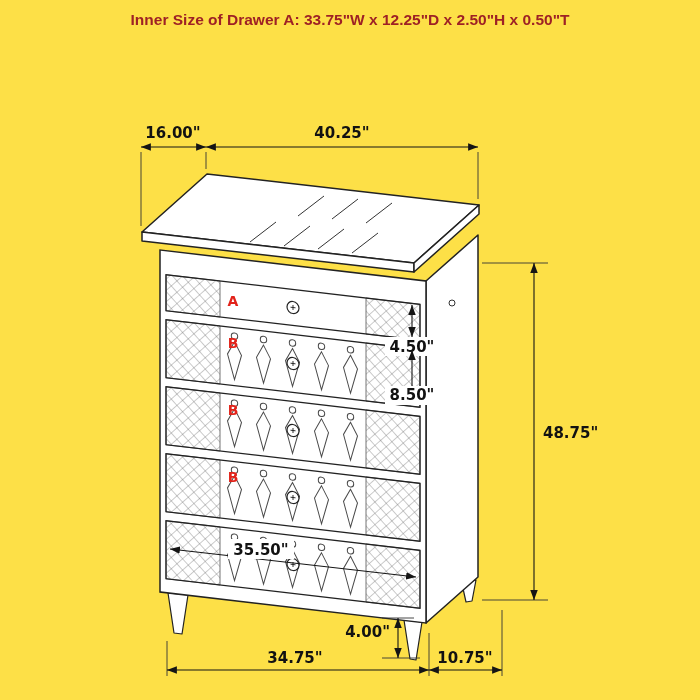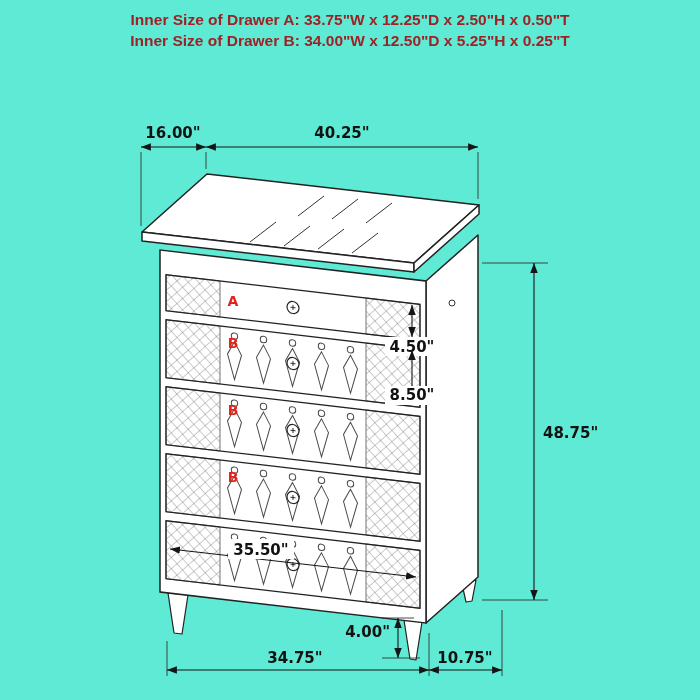--- a/index.html
+++ b/index.html
@@ -1,16 +1,16 @@
 <!DOCTYPE html>
 <html><head>
 <meta charset="utf-8">
 <style>
   html,body{margin:0;padding:0;background:#fff;}
-  .page{position:relative;width:700px;height:700px;background:#5eead4;overflow:hidden;
+  .page{position:relative;width:700px;height:700px;background:#fde047;overflow:hidden;
         font-family:"Liberation Sans",sans-serif;}
   .hdr{position:absolute;top:9px;left:0;right:0;text-align:center;
        font-weight:bold;font-size:15.5px;line-height:21px;color:#9e2125;}
   svg{position:absolute;left:0;top:0;}
   .outline{fill:#fff;stroke:#222;stroke-width:1.5;stroke-linejoin:round;}
   .thin{stroke:#333;stroke-width:1;fill:none;}
   .cap{fill:url(#lattice);stroke:#555;stroke-width:.8;}
   .dfront{fill:none;stroke:#222;stroke-width:1.3;}
   .face{fill:#fff;stroke:#222;stroke-width:1.5;}
   .knob circle{fill:#fff;stroke:#222;stroke-width:1.2;}
@@ -22,21 +22,20 @@
   .mk{font:bold 14px "DejaVu Sans",sans-serif;fill:#e2231a;text-anchor:middle;}
   .lbox{fill:#fff;}
   .motif{stroke:#4a4a4a;stroke-width:1;fill:none;}
 </style>
 </head>
 <body>
 
 <div class="page">
   <div class="hdr">
     <div>Inner Size of Drawer A: 33.75"W x 12.25"D x 2.50"H x 0.50"T</div>
-    <div>Inner Size of Drawer B: 34.00"W x 12.50"D x 5.25"H x 0.25"T</div>
   </div>
 
   <svg width="700" height="700" viewBox="0 0 700 700">
     <defs>
       <marker id="ah" markerWidth="10" markerHeight="8" refX="9" refY="4" orient="auto-start-reverse">
         <path d="M0,0.6 L9,4 L0,7.4 Z" fill="#151515"></path>
       </marker>
       <pattern id="lattice" width="8" height="8" patternUnits="userSpaceOnUse" patternTransform="rotate(45)">
         <path d="M0 0 H8 M0 0 V8" stroke="#6a6a6a" stroke-width="0.7" fill="none"></path>
       </pattern>

